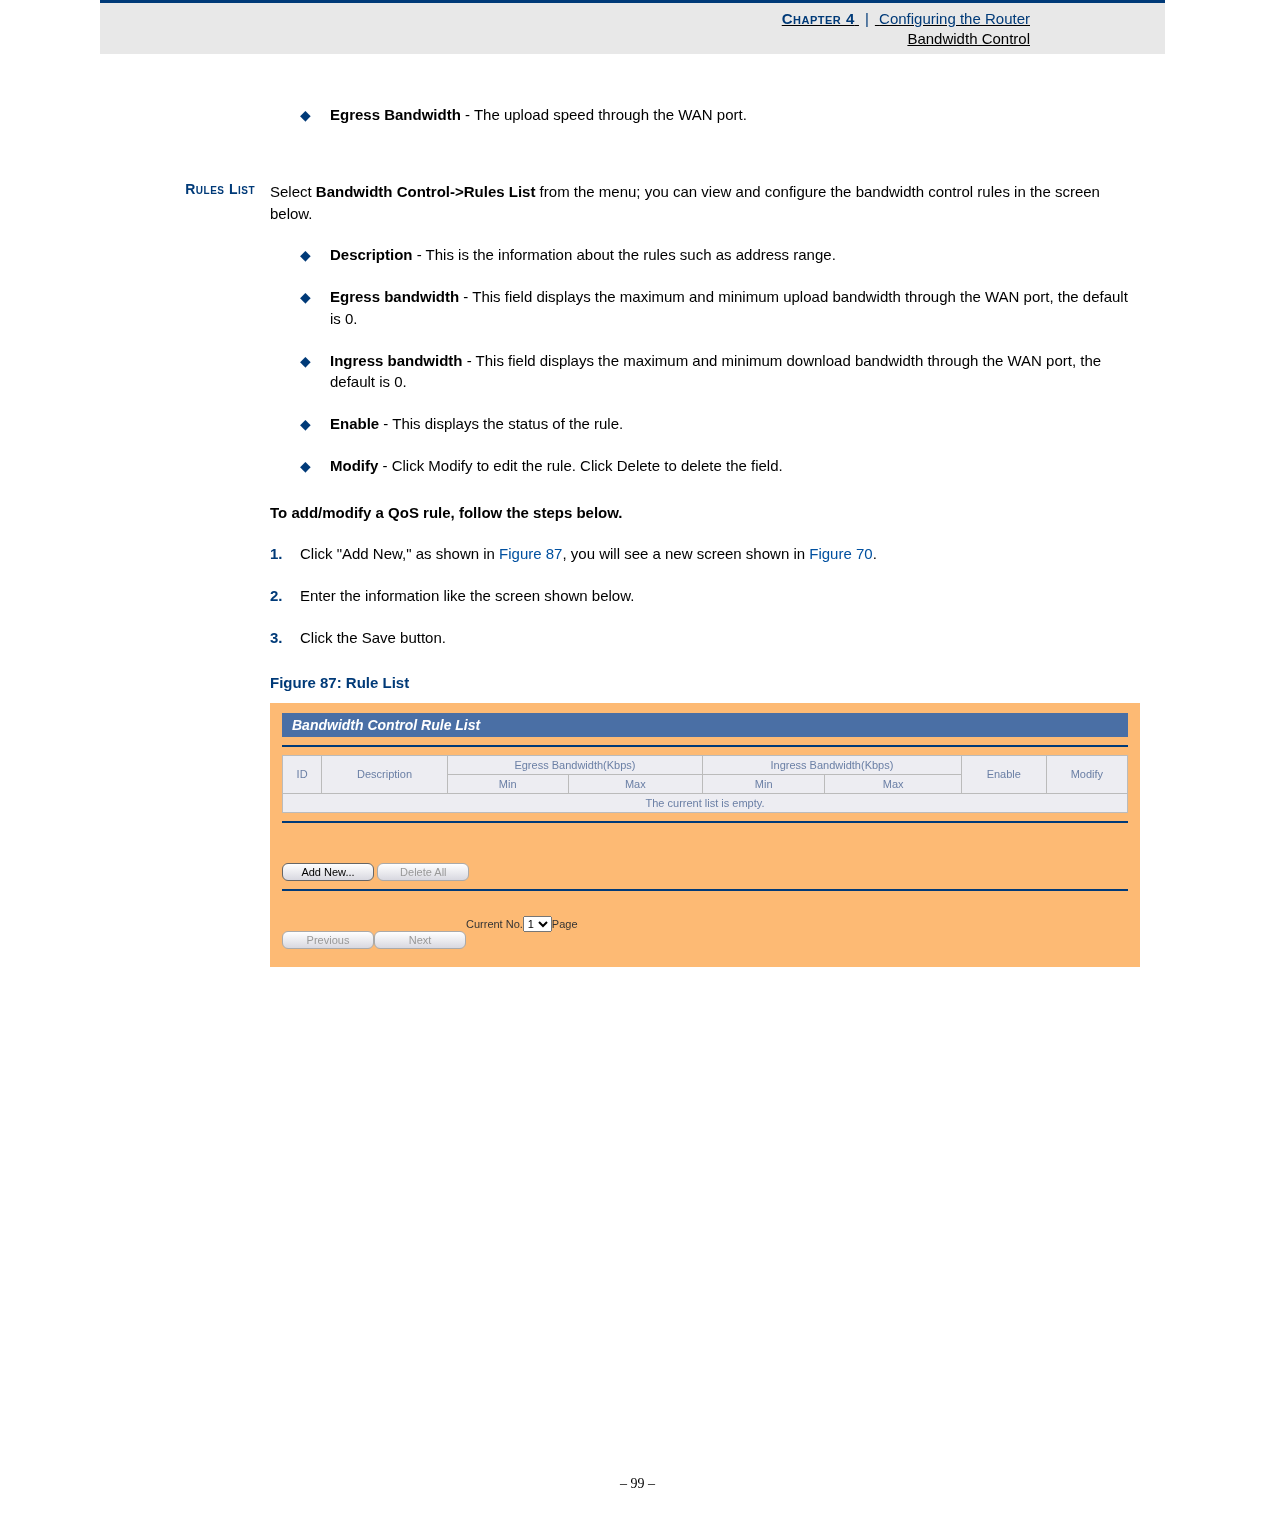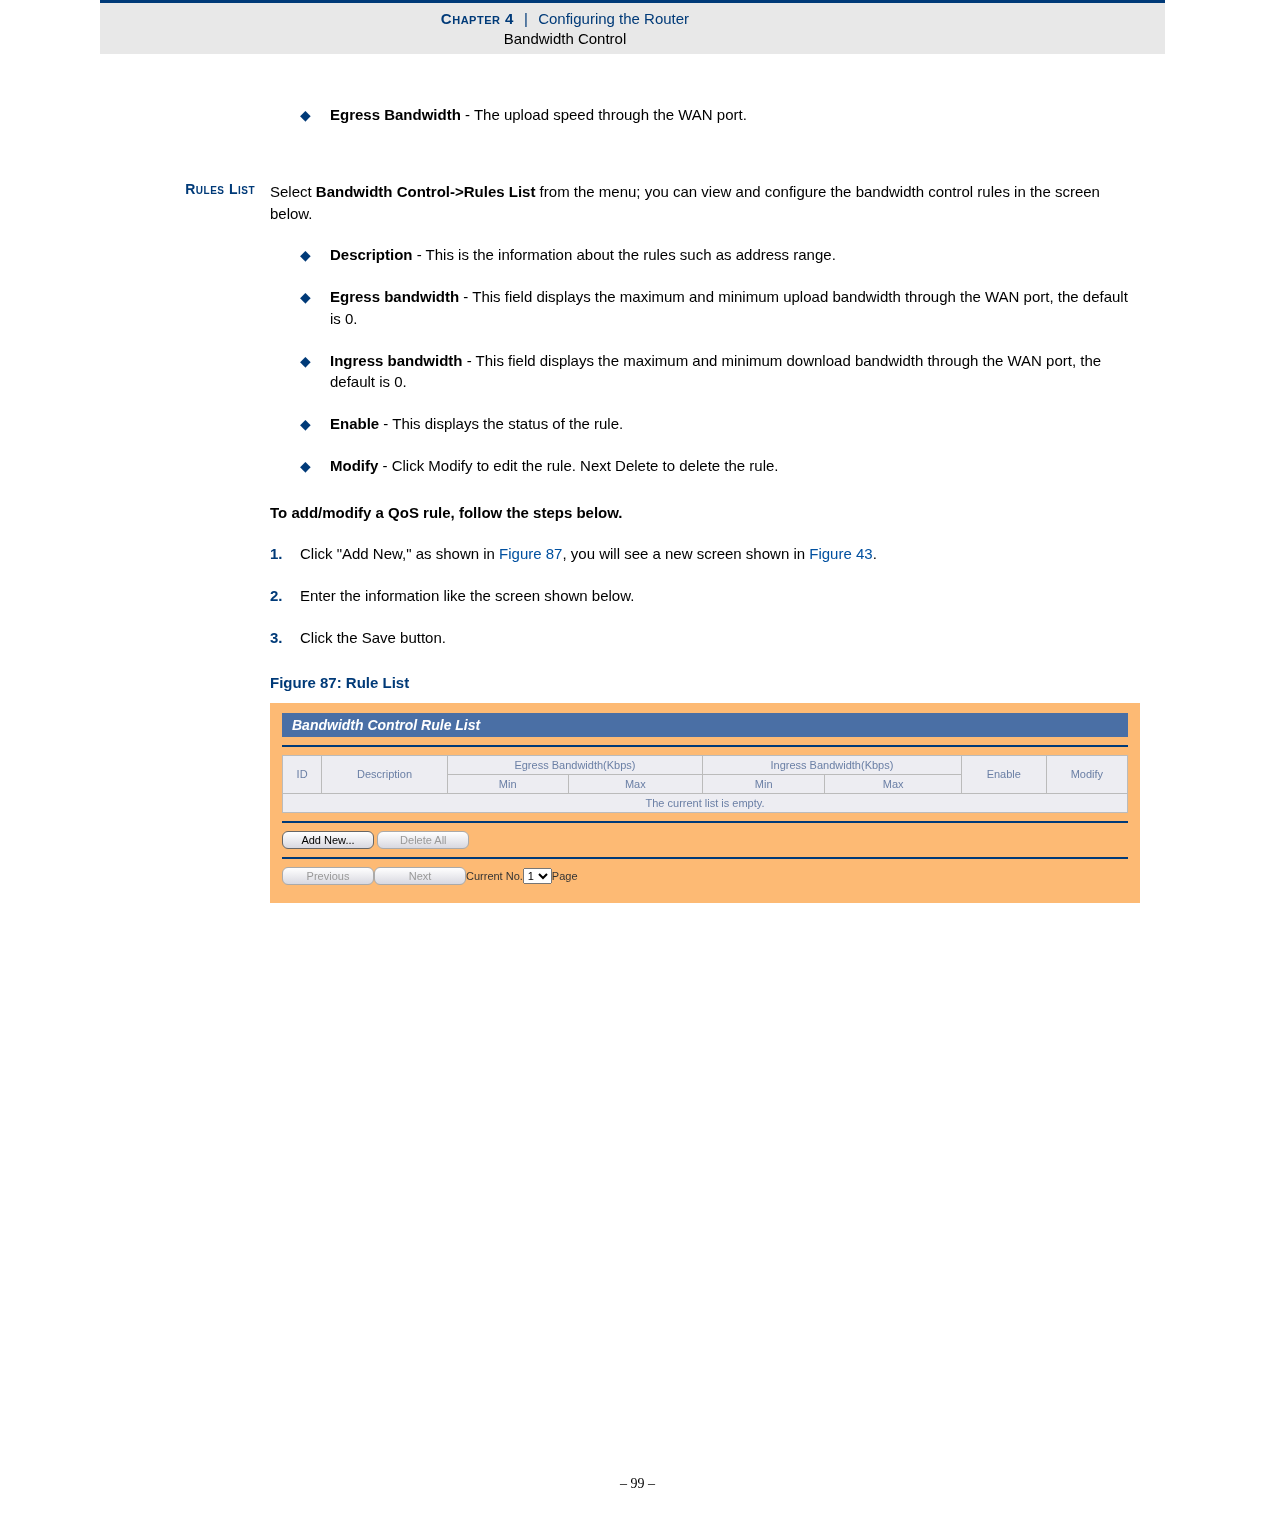--- a/index.html
+++ b/index.html
@@ -14,24 +14,25 @@
     margin: 0 auto;
     background: #fff;
     position: relative;
     min-height: 1532px;
     box-sizing: border-box;
   }
   .header-band {
     border-top: 3px solid #003a78;
     background: #e8e8e8;
     padding: 6px 0 6px 0;
-    text-align: center;
+    text-align: right;
     box-sizing: border-box;
     width: 1065px;
     margin-left: 100px;
+    text-decoration: underline;
   }
   .header-inner {
     padding-right: 135px;
     font-size: 15px;
     line-height: 1.3;
   }
   .chapter-label {
     color: #003a78;
     font-weight: bold;
     font-variant: small-caps;
@@ -163,20 +164,21 @@
   .ui-btn {
     display: inline-block;
     font-size: 11px;
     padding: 2px 10px;
     border: 1px solid #666;
     background: linear-gradient(#fff,#d8d8e0);
     border-radius: 6px;
     color: #000;
     min-width: 70px;
     text-align: center;
+    margin-top: 32px;
   }
   .ui-btn.disabled {
     color: #999;
     border-color: #aaa;
   }
   .pager-row {
     margin-top: 8px;
     display: flex;
     align-items: center;
   }
@@ -232,29 +234,29 @@
         <li>
           <span class="bold">Egress bandwidth</span><span> - This field displays the maximum and minimum upload bandwidth through the WAN port, the default is 0.</span>
         </li>
         <li>
           <span class="bold">Ingress bandwidth</span><span> - This field displays the maximum and minimum download bandwidth through the WAN port, the default is 0.</span>
         </li>
         <li>
           <span class="bold">Enable</span><span> - This displays the status of the rule.</span>
         </li>
         <li>
-          <span class="bold">Modify</span><span> - Click Modify to edit the rule. Next Delete to delete the rule.</span>
+          <span class="bold">Modify</span><span> - Click Modify to edit the rule. Click Delete to delete the field.</span>
         </li>
       </ul>
 
       <p class="body-instruction">To add/modify a QoS rule, follow the steps below.</p>
 
       <ol class="steps">
         <li>
-          <span>Click "Add New," as shown in </span><span class="link">Figure 87</span><span>, you will see a new screen shown in </span><span class="link">Figure 43</span><span>.</span>
+          <span>Click "Add New," as shown in </span><span class="link">Figure 87</span><span>, you will see a new screen shown in </span><span class="link">Figure 70</span><span>.</span>
         </li>
         <li>Enter the information like the screen shown below.</li>
         <li>Click the Save button.</li>
       </ol>
 
       <div class="fig-caption">Figure 87:  Rule List</div>
 
       <div class="rule-panel">
         <div class="panel-title">Bandwidth Control Rule List</div>
         <hr class="sep">

